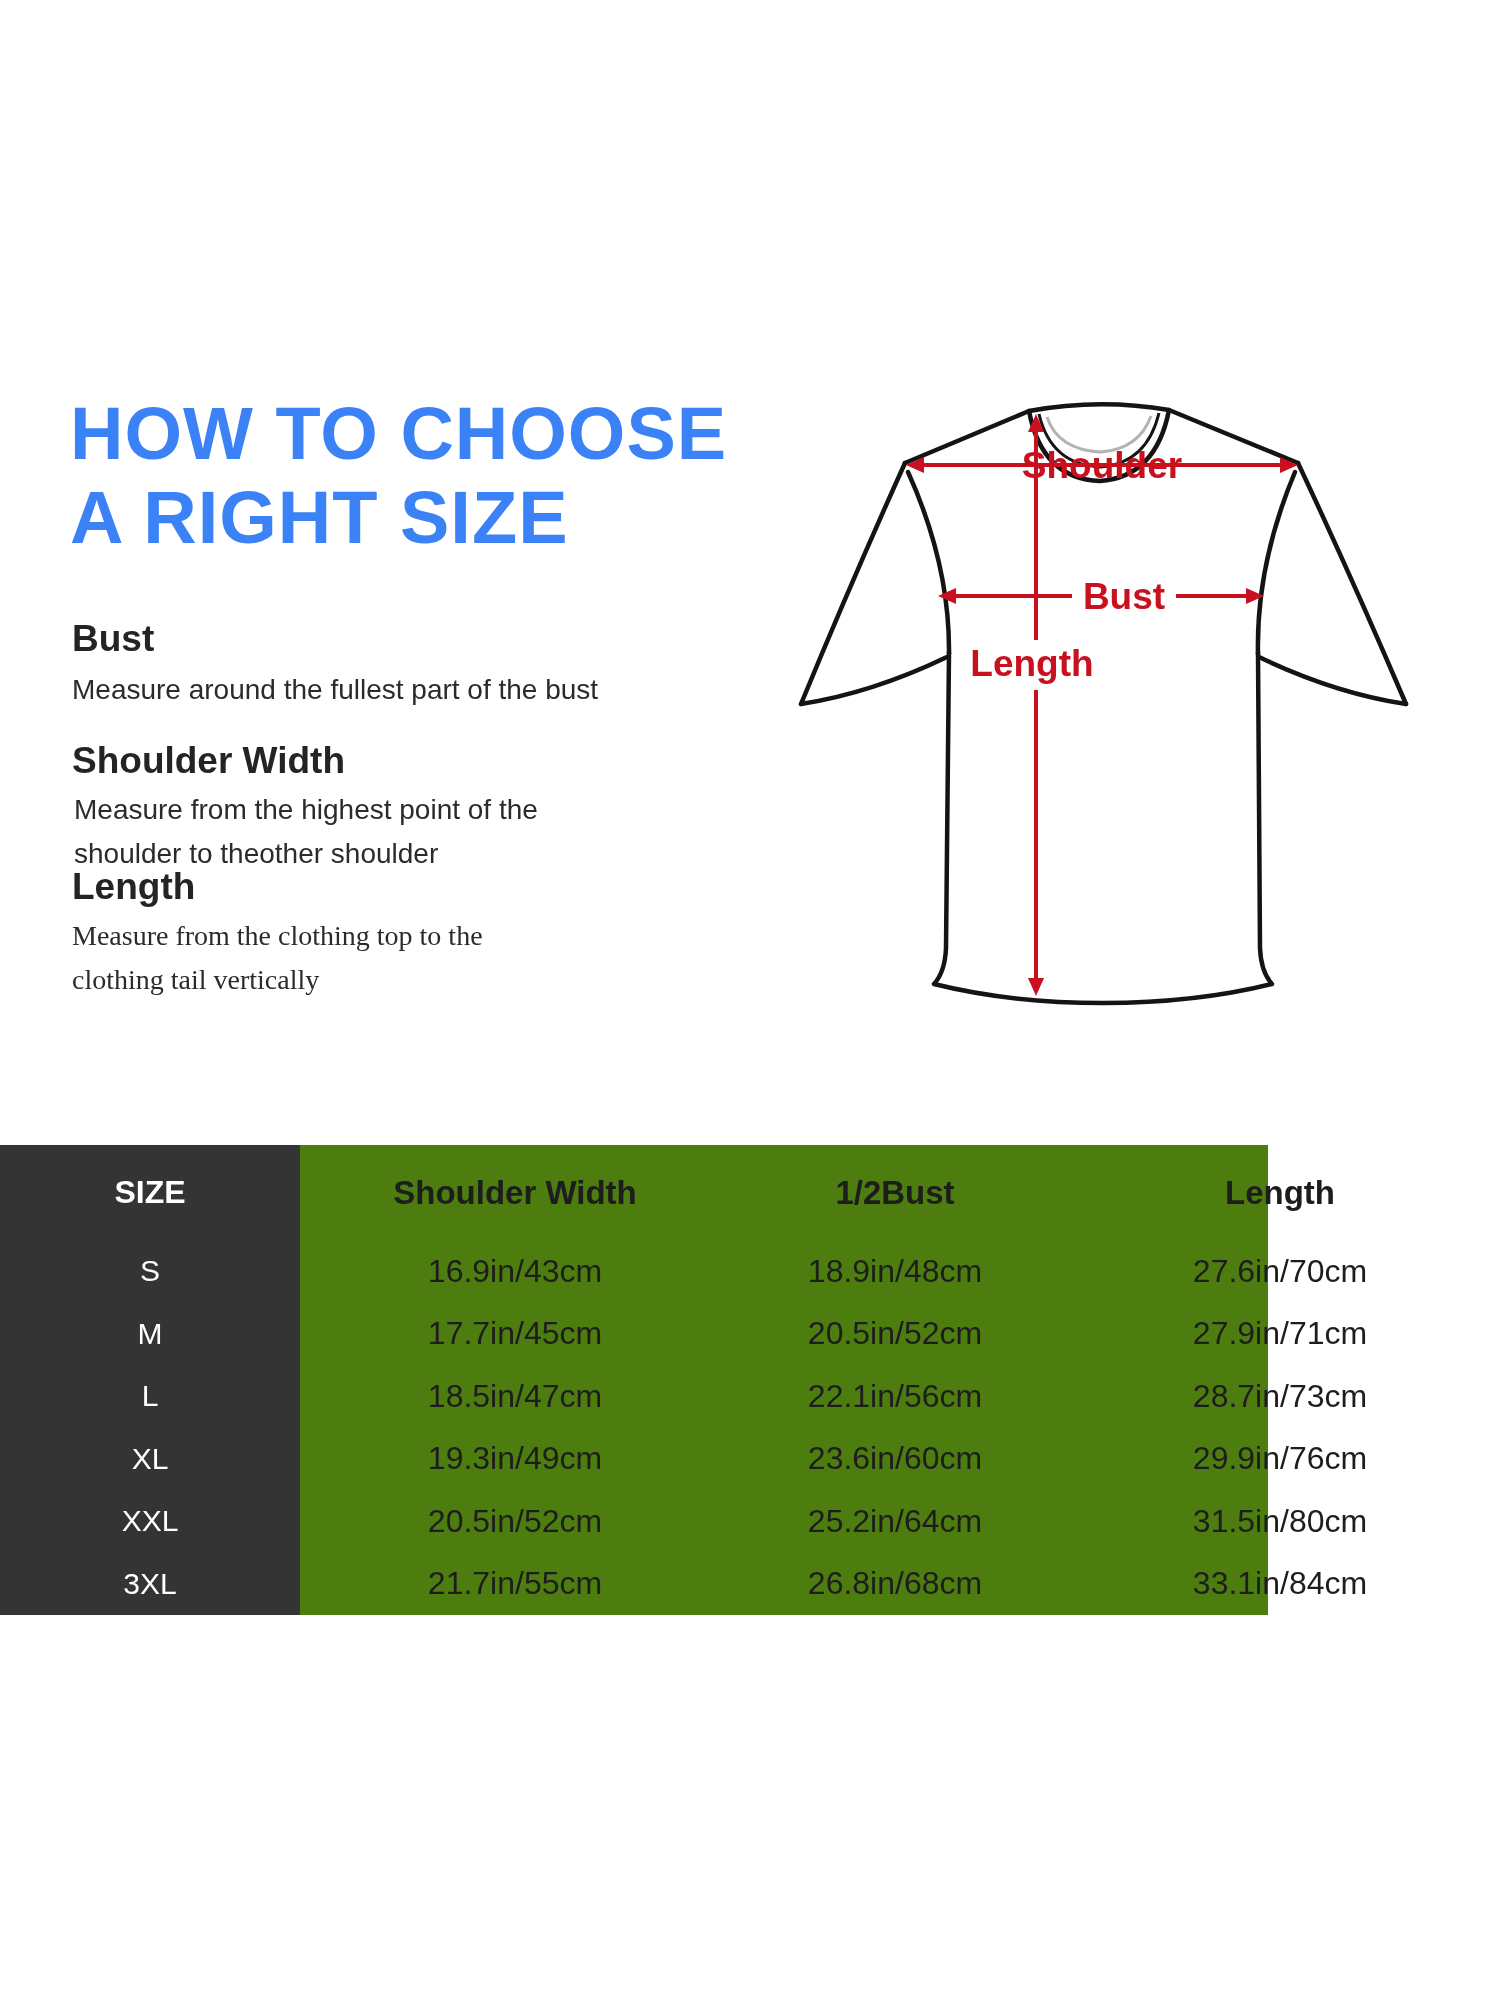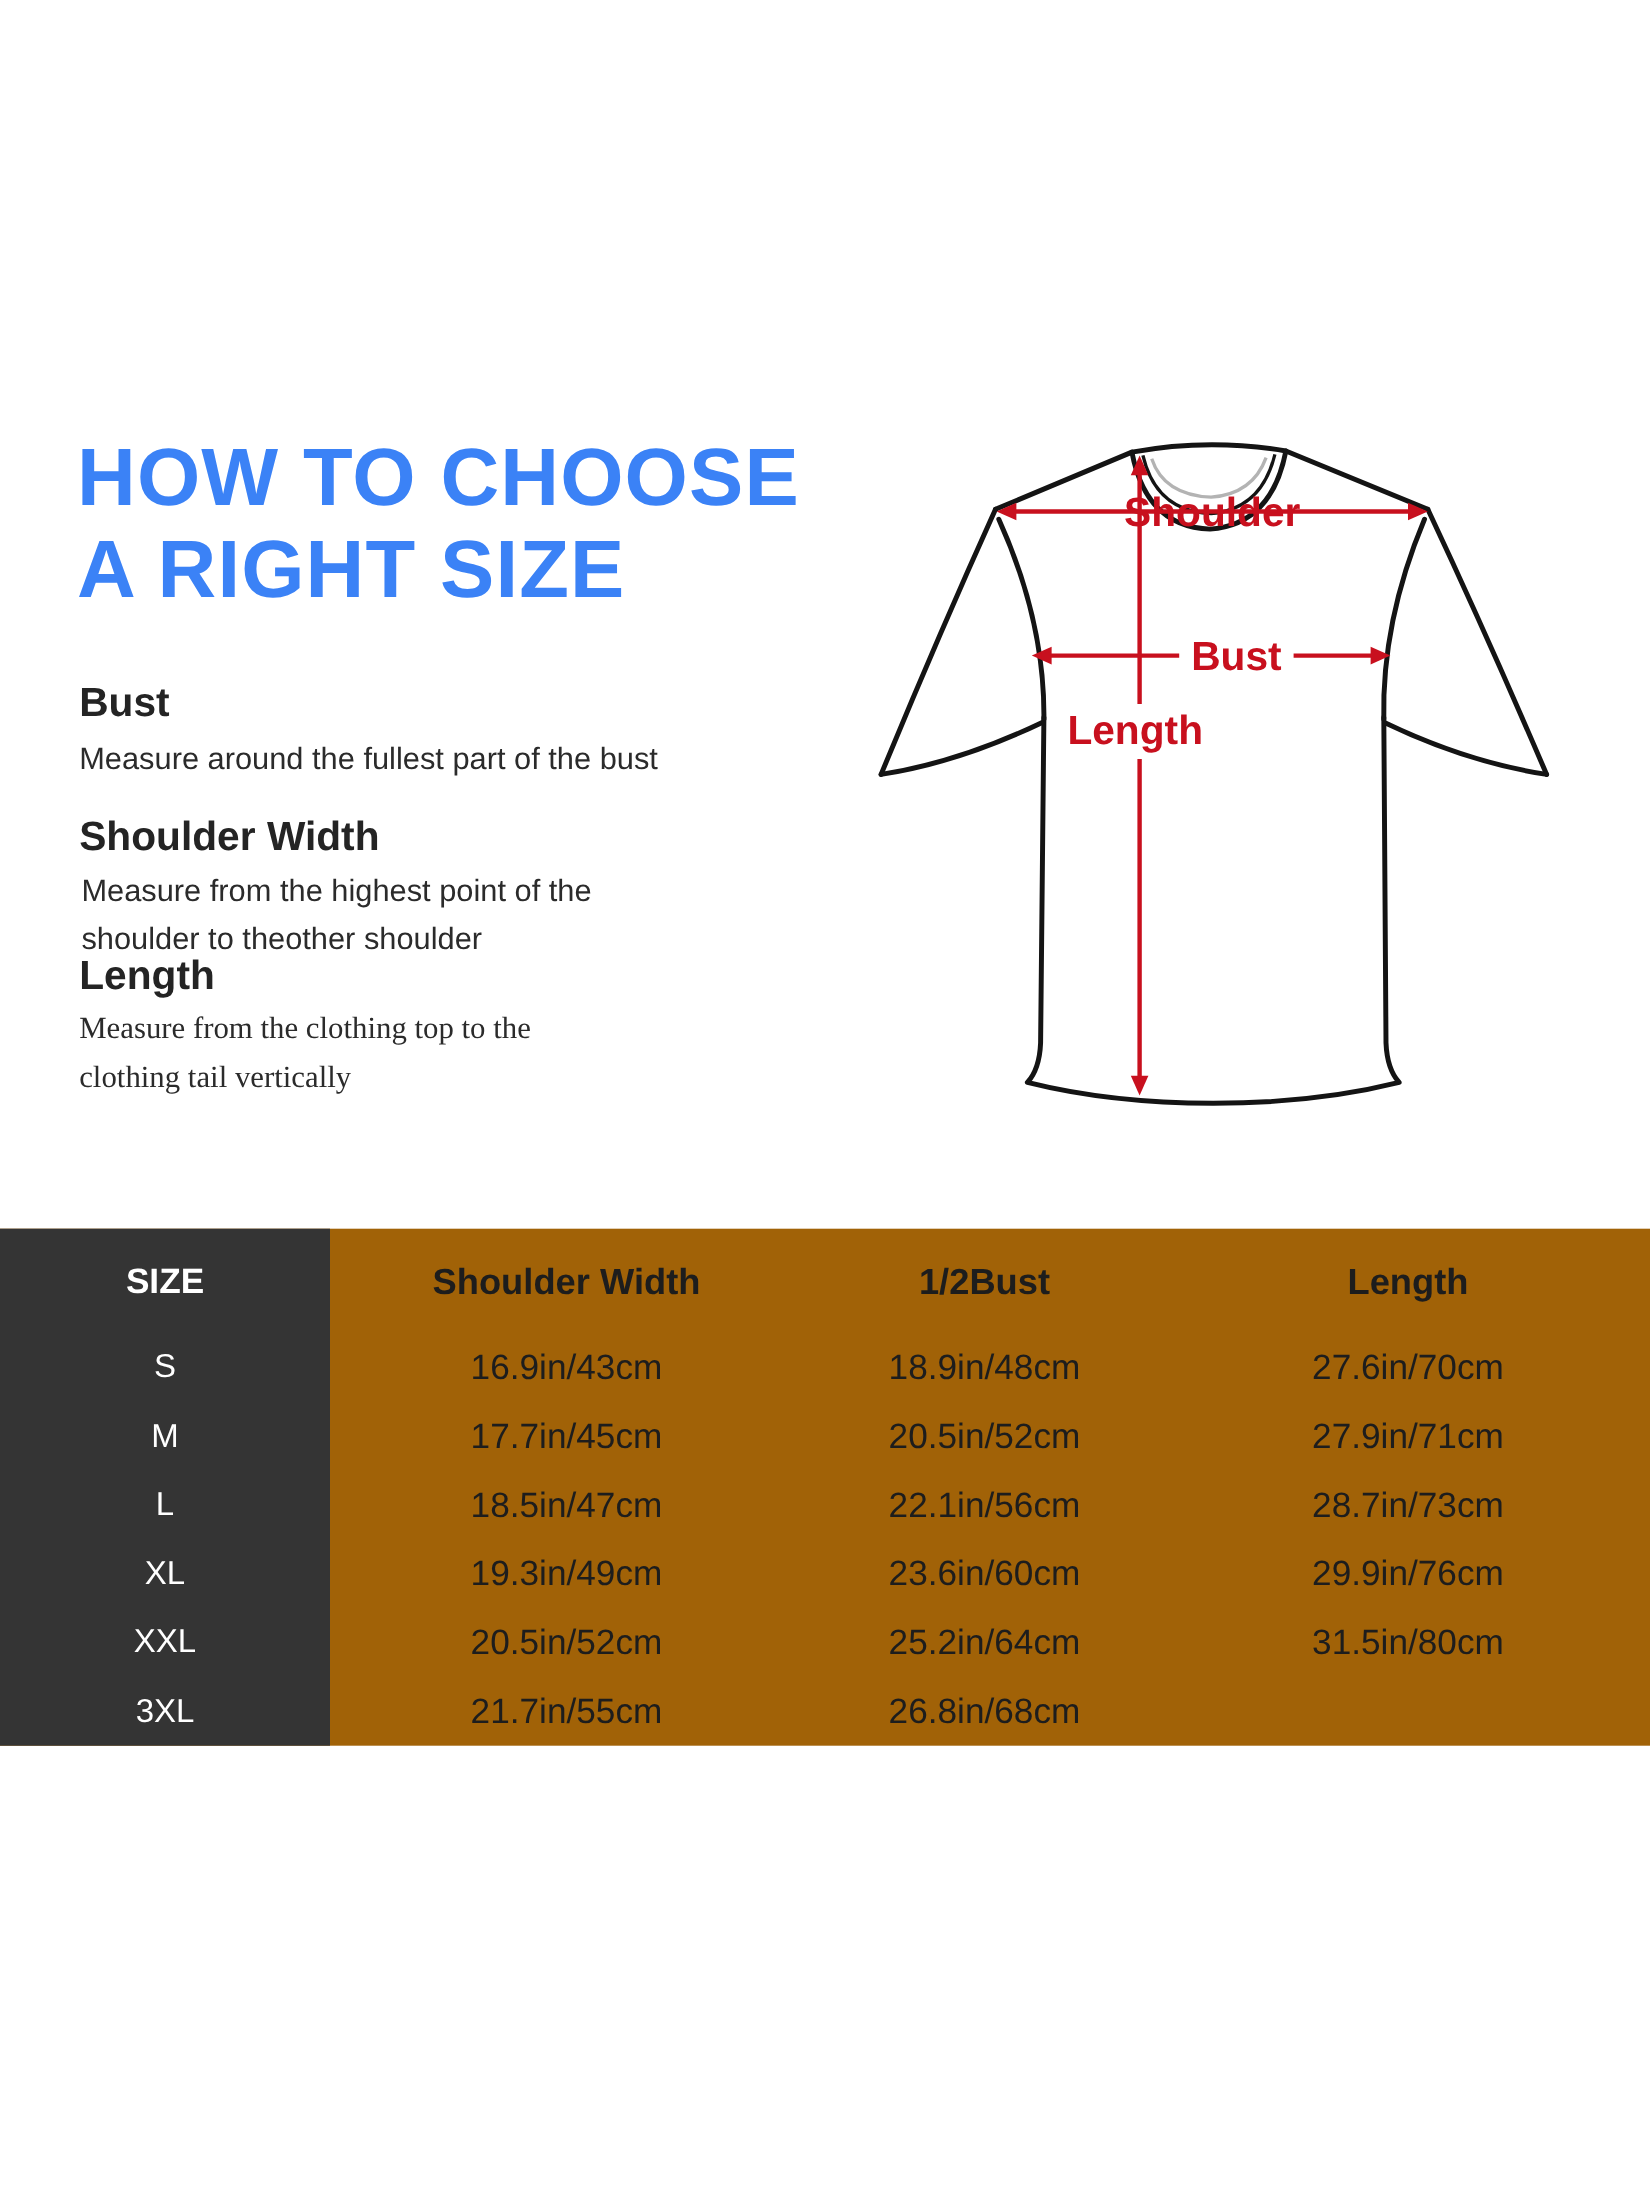--- a/index.html
+++ b/index.html
@@ -16,21 +16,21 @@
   .guide-line{font-size:28px;color:#2b2b2b;line-height:44px;}
   .sec-bust{top:618px;}
   .sec-bust .guide-lines{position:absolute;left:0;top:50px;width:600px;}
   .sec-shoulder{top:740px;}
   .sec-shoulder .guide-lines{position:absolute;left:2px;top:48px;width:600px;}
   .sec-length{top:866px;}
   .sec-length .guide-lines{position:absolute;left:0;top:48px;width:600px;font-family:Liberation Serif, serif;}
   .diagram{position:absolute;left:620px;top:300px;width:860px;height:780px;}
   .diagram path,.diagram line{fill:none;}
   .size-table{
-    position:absolute;left:0;top:1117px;width:1500px;height:470px;background:#a16207;
+    position:absolute;left:0;top:1145px;width:1268px;height:470px;background:#4d7c0f;
   }
   .size-col-bg{position:absolute;left:0;top:0;width:300px;height:470px;background:#343434;}
   .tgrid{
     position:absolute;left:0;top:0;width:1500px;height:470px;
     display:grid;grid-template-columns:300px 430px 330px 440px;
     grid-template-rows:95px repeat(6,62.5px);
   }
   .tcell{display:flex;align-items:center;justify-content:center;}
   .thead{font-size:33px;font-weight:bold;color:#1d1d1d;}
   .thead-size{color:#ffffff;font-size:32px;}
@@ -138,17 +138,18 @@
       <div class="tcell tval">29.9in/76cm</div>
 
       <div class="tcell tsize">XXL</div>
       <div class="tcell tval">20.5in/52cm</div>
       <div class="tcell tval">25.2in/64cm</div>
       <div class="tcell tval">31.5in/80cm</div>
 
       <div class="tcell tsize">3XL</div>
       <div class="tcell tval">21.7in/55cm</div>
       <div class="tcell tval">26.8in/68cm</div>
+      <div class="tcell tval">33.1in/84cm</div>
     </div>
   </div>
 
 
 </div>
 
 </body></html>

